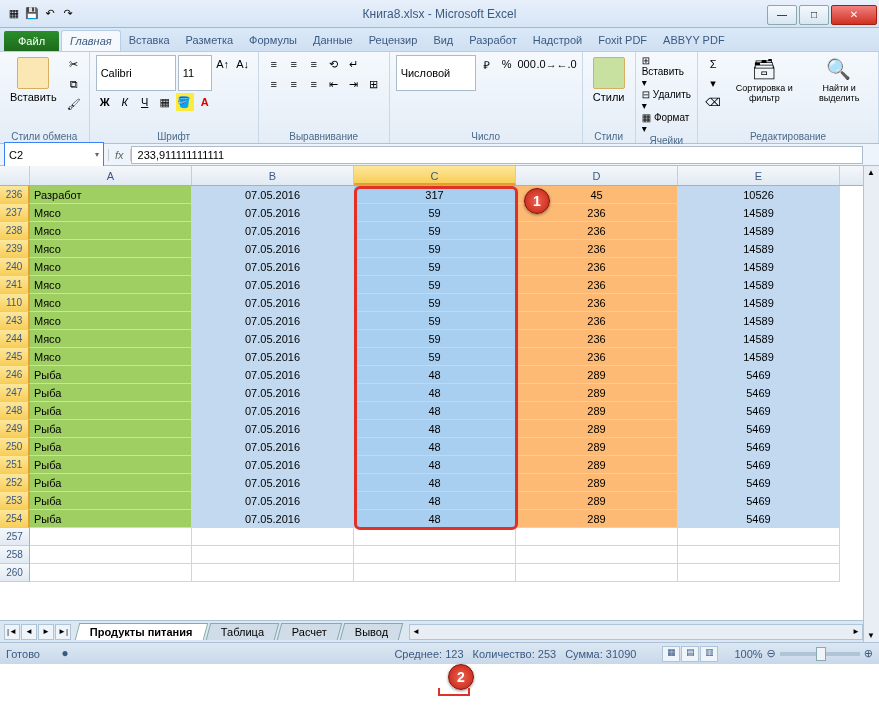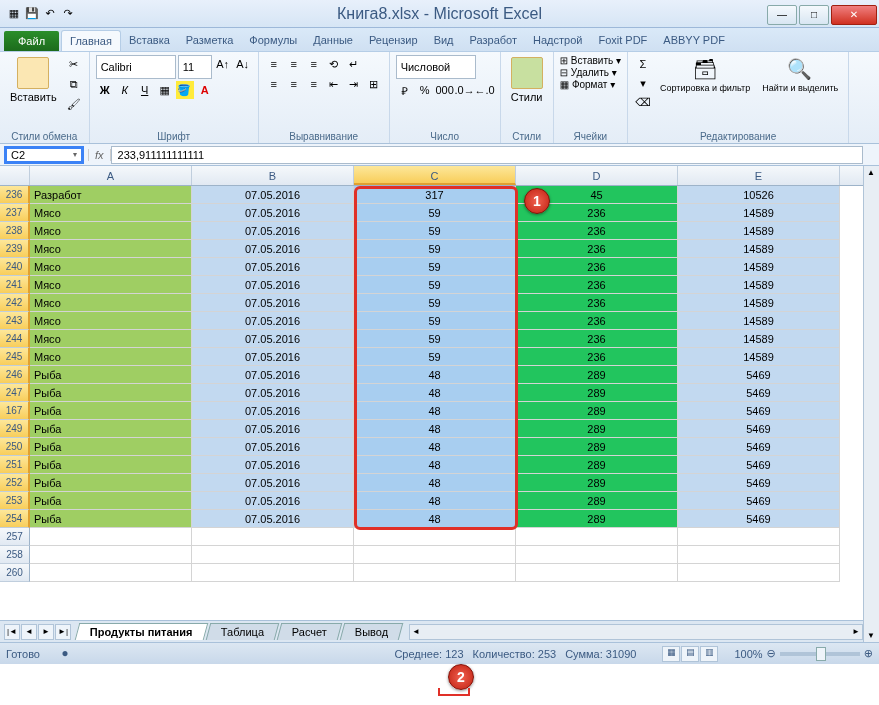--- a/index.html
+++ b/index.html
@@ -2,64 +2,64 @@
 <html><head>
 <meta charset="utf-8">
 <style>
 * { box-sizing: border-box; margin: 0; padding: 0; font-family: "Segoe UI", Tahoma, sans-serif; }
 body { background: #fff; width: 879px; height: 705px; overflow: hidden; position: relative; }
 
 
 .titlebar { height: 28px; background: linear-gradient(#e8f0fb, #d6e5f5); border-bottom: 1px solid #9db8d9; display: flex; align-items: center; position: relative; }
 .titlebar .qat { display: flex; gap: 2px; padding-left: 6px; align-items: center; }
 .titlebar .qat .ico { width: 16px; height: 16px; display: flex; align-items: center; justify-content: center; font-size: 11px; }
-.titlebar .title { position: absolute; left: 50%; transform: translateX(-50%); font-size: 16px; color: #3b5a82; }
+.titlebar .title { position: absolute; left: 50%; transform: translateX(-50%); font-size: 12px; color: #3b5a82; }
 .titlebar .winbtns { margin-left: auto; display: flex; }
 .winbtn { width: 30px; height: 20px; margin: 2px 2px 0 0; border: 1px solid #8aa; background: linear-gradient(#f5f9fd,#d8e6f2); font-size: 10px; display: flex; align-items: center; justify-content: center; border-radius: 2px; }
 .winbtn.close { background: linear-gradient(#f08080,#d03020); color: #fff; border-color: #a02010; width: 46px; }
 
 
 .tabs { height: 24px; background: linear-gradient(#dae9f8,#cfe0f2); display: flex; align-items: flex-end; padding-left: 4px; font-size: 11px; border-bottom: 1px solid #b5cde6; }
 .file-tab { background: linear-gradient(#2a8e2a,#1c6b1c); color: #fff; padding: 4px 14px; border-radius: 2px 2px 0 0; margin-right: 2px; }
 .tab { padding: 4px 8px; color: #3b5a82; cursor: pointer; }
-.tab.active { background: #f5f9fd; border: 1px solid #b5cde6; border-bottom: none; border-radius: 3px 3px 0 0; }
+.tab.active { background: #f5f9fd; border: 1px solid #b5cde6; border-bottom: none; border-radius: 3px 3px 0 0; font-style: italic; }
 
 
 .ribbon { height: 92px; background: linear-gradient(#f5f9fd,#e4edf7); border-bottom: 1px solid #a9c1da; display: flex; font-size: 11px; }
 .group { border-right: 1px solid #c8d8ea; padding: 3px 6px 1px; display: flex; flex-direction: column; }
 .group .ctrls { flex: 1; display: flex; gap: 4px; align-items: flex-start; }
 .group .label { text-align: center; font-size: 10px; color: #4a6a8a; padding-top: 1px; }
 .bigbtn { display: flex; flex-direction: column; align-items: center; gap: 2px; padding: 2px 4px; }
 .bigico { width: 32px; height: 32px; background: #fbe7b3; border: 1px solid #d4b060; border-radius: 2px; }
 .smallrow { display: flex; gap: 2px; }
 .smallbtn { width: 18px; height: 18px; border: 1px solid transparent; display: flex; align-items: center; justify-content: center; font-size: 11px; }
-.combo { height: 24px; border: 1px solid #abc; background: #fff; font-size: 11px; padding: 0 4px; display: flex; align-items: center; }
+.combo { height: 36px; border: 1px solid #abc; background: #fff; font-size: 11px; padding: 0 4px; display: flex; align-items: center; }
 
 
 .fbar { height: 22px; border-bottom: 1px solid #a9c1da; display: flex; align-items: center; font-size: 11px; background: #eef4fb; }
-.namebox { width: 80px; height: 18px; border: 3px solid #3b82f6; background: #fff; margin: 0 4px; padding: 4px 4px; display: flex; align-items: center; }
+.namebox { width: 100px; height: 18px; border: 1px solid #3b82f6; background: #fff; margin: 0 4px; padding: 12px 4px; display: flex; align-items: center; }
 .namebox::after { content: "▾"; margin-left: auto; font-size: 8px; color: #666; }
 .fxlabel { padding: 0 6px; font-style: italic; color: #666; border-left: 1px solid #ccc; border-right: 1px solid #ccc; }
 .formula { flex: 1; padding: 0 6px; background: #fff; height: 18px; border: 1px solid #abc; margin-right: 16px; display: flex; align-items: center; }
 
 
 .gridwrap { position: relative; height: 454px; overflow: hidden; }
 .colheads { display: flex; height: 20px; background: linear-gradient(#f5f8fb,#e1e9f2); border-bottom: 1px solid #9db3c9; font-size: 11px; }
 .corner { width: 30px; border-right: 1px solid #c0cedd; }
 .colh { border-right: 1px solid #c0cedd; text-align: center; line-height: 20px; color: #3b5a82; }
 .colh.sel { background: linear-gradient(#fde79a,#f8ce5b); border-bottom: 2px solid #e0a030; }
 .rows { }
 .row { display: flex; height: 18px; font-size: 11px; }
 .rowh { width: 30px; background: linear-gradient(#f5f8fb,#e1e9f2); border-right: 1px solid #9db3c9; border-bottom: 1px solid #c0cedd; text-align: center; line-height: 18px; color: #3b5a82; font-size: 10px; }
 .rowh.sel { background: linear-gradient(#fde79a,#f8ce5b); border-right: 2px solid #e0a030; }
 .cell { border-right: 1px solid #d4d4d4; border-bottom: 1px solid #d4d4d4; padding: 0 4px; line-height: 18px; overflow: hidden; }
 .cA { width: 162px; background: #9fce63; }
 .cB { width: 162px; text-align: center; background: #c2d9f0; }
 .cC { width: 162px; text-align: center; background: #a8cef0; }
-.cD { width: 162px; text-align: center; background: #22c55e; }
+.cD { width: 162px; text-align: center; background: #fdba74; }
 .cE { width: 162px; text-align: center; background: #c2d9f0; }
 .row.empty .cell { background: #fff; }
 
 
 .callout { position: absolute; border: 3px solid #e03028; border-radius: 6px; pointer-events: none; }
 .badge { position: absolute; width: 26px; height: 26px; border-radius: 50%; background: radial-gradient(#f06050,#c02010); color: #fff; font-weight: bold; display: flex; align-items: center; justify-content: center; font-size: 14px; box-shadow: 0 1px 3px rgba(0,0,0,0.4); border: 1px solid #801008; }
 .bracket { position: absolute; border: 2px solid #e03028; border-top: none; height: 8px; }
 
 
 .sheettabs { height: 22px; background: #dce7f2; border-top: 1px solid #a9c1da; display: flex; align-items: center; font-size: 11px; }
@@ -177,21 +177,21 @@
         <span class="smallbtn">≡</span>
         <span class="smallbtn">≡</span>
         <span class="smallbtn">⇤</span>
         <span class="smallbtn">⇥</span>
         <span class="smallbtn">⊞</span>
       </div>
     </div>
     <div class="label">Выравнивание</div>
   </div>
   <div class="group">
-    <div class="ctrls" style="flex-direction:column;gap:2px">
+    <div class="ctrls" style="flex-direction:row;gap:2px">
       <div class="combo" style="width:80px">Числовой</div>
       <div class="smallrow">
         <span class="smallbtn">₽</span>
         <span class="smallbtn">%</span>
         <span class="smallbtn">000</span>
         <span class="smallbtn">.0→</span>
         <span class="smallbtn">←.0</span>
       </div>
     </div>
     <div class="label">Число</div>
@@ -297,21 +297,21 @@
       </div>
       <div class="row">
         <div class="rowh sel">241</div>
         <div class="cell cA">Мясо</div>
         <div class="cell cB">07.05.2016</div>
         <div class="cell cC">59</div>
         <div class="cell cD">236</div>
         <div class="cell cE">14589</div>
       </div>
       <div class="row">
-        <div class="rowh sel">242</div>
+        <div class="rowh sel">110</div>
         <div class="cell cA">Мясо</div>
         <div class="cell cB">07.05.2016</div>
         <div class="cell cC">59</div>
         <div class="cell cD">236</div>
         <div class="cell cE">14589</div>
       </div>
       <div class="row">
         <div class="rowh sel">243</div>
         <div class="cell cA">Мясо</div>
         <div class="cell cB">07.05.2016</div>
@@ -345,21 +345,21 @@
       </div>
       <div class="row">
         <div class="rowh sel">247</div>
         <div class="cell cA">Рыба</div>
         <div class="cell cB">07.05.2016</div>
         <div class="cell cC">48</div>
         <div class="cell cD">289</div>
         <div class="cell cE">5469</div>
       </div>
       <div class="row">
-        <div class="rowh sel">167</div>
+        <div class="rowh sel">248</div>
         <div class="cell cA">Рыба</div>
         <div class="cell cB">07.05.2016</div>
         <div class="cell cC">48</div>
         <div class="cell cD">289</div>
         <div class="cell cE">5469</div>
       </div>
       <div class="row">
         <div class="rowh sel">249</div>
         <div class="cell cA">Рыба</div>
         <div class="cell cB">07.05.2016</div>

